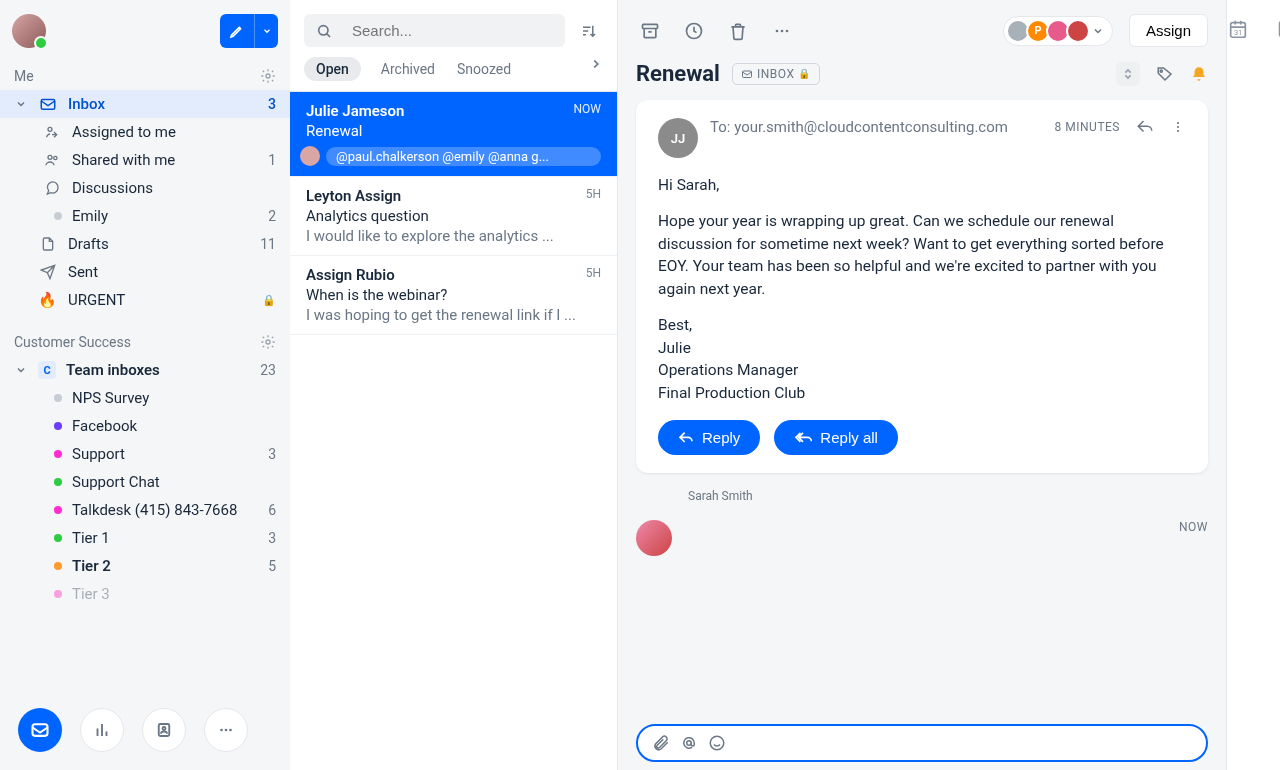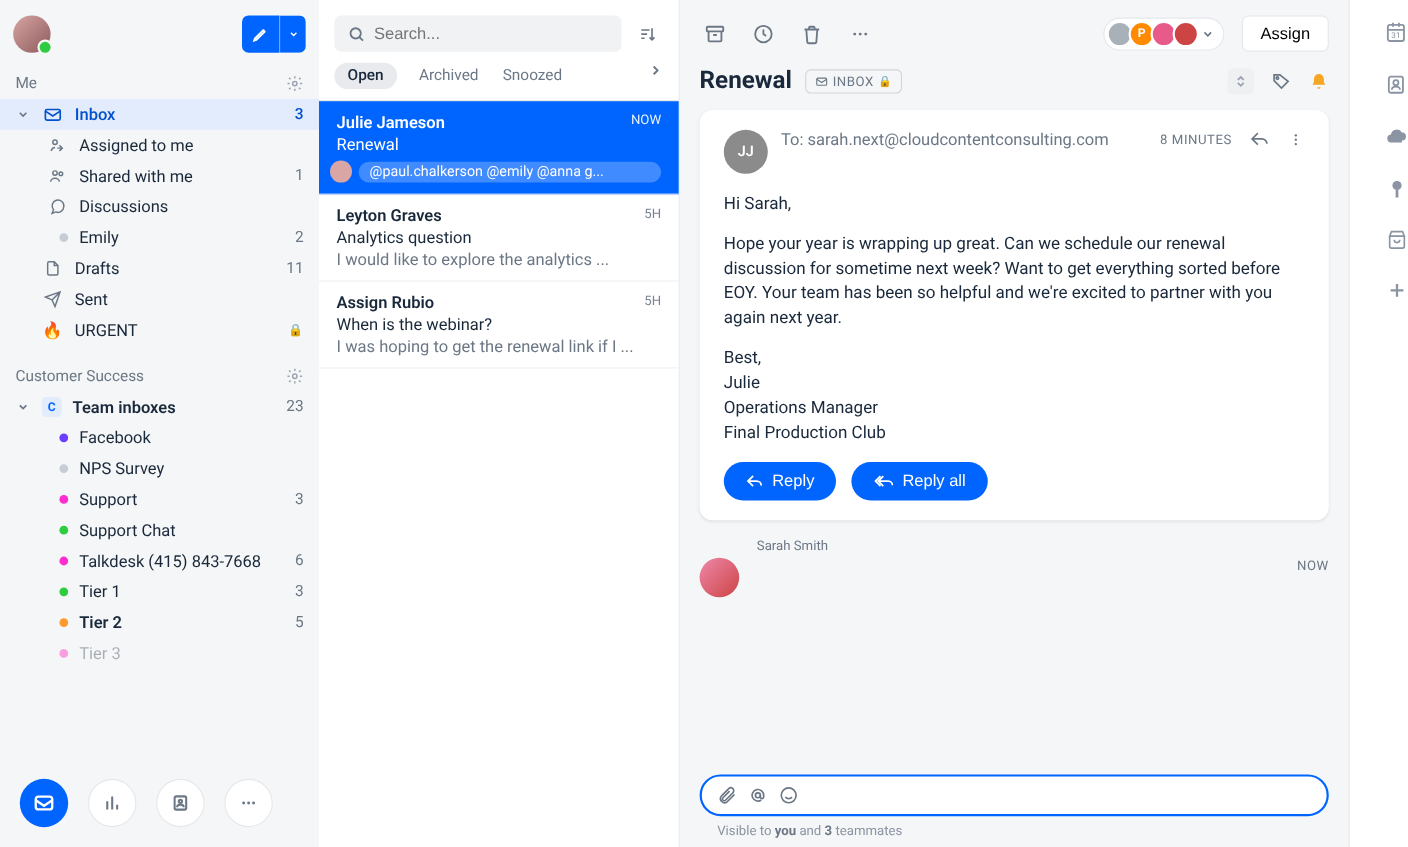--- a/index.html
+++ b/index.html
@@ -1,20 +1,20 @@
 <!DOCTYPE html>
 <html><head>
 <meta charset="utf-8">
 <style>
 * { box-sizing: border-box; margin: 0; padding: 0; }
 body { font-family: -apple-system, BlinkMacSystemFont, "Segoe UI", Roboto, sans-serif; font-size: 14px; color: #19283a; background: #f5f6f7; width: 1280px; height: 770px; overflow: hidden; display: flex; }
 .sidebar-left { width: 290px; background: #f5f6f7; display: flex; flex-direction: column; }
 .conv-panel { width: 328px; background: #fff; border-right: 1px solid #e5e7eb; display: flex; flex-direction: column; }
 .main-panel { flex: 1; background: #f5f6f7; display: flex; flex-direction: column; }
-.sidebar-right { width: 54px; background: #fff; border-left: 1px solid #e5e7eb; display: flex; flex-direction: column; align-items: flex-end; padding-top: 18px; gap: 26px; }
+.sidebar-right { width: 54px; background: #fff; border-left: 1px solid #e5e7eb; display: flex; flex-direction: row; align-items: flex-start; padding-top: 18px; gap: 26px; }
 
 
 .sb-top { display: flex; align-items: center; justify-content: space-between; padding: 14px 12px; }
 .avatar-me { width: 34px; height: 34px; border-radius: 50%; background: linear-gradient(135deg,#d9a5a5,#8b5a5a); position: relative; }
 .avatar-me::after { content:''; position:absolute; width:10px; height:10px; background:#2ecc40; border:2px solid #f5f6f7; border-radius:50%; bottom:-2px; right:-2px; }
 .compose-group { display:flex; }
 .compose-btn { background:#0065ff; width:34px; height:34px; display:flex; align-items:center; justify-content:center; border-radius:6px 0 0 6px; cursor:pointer; }
 .compose-dd { background:#0065ff; width:24px; height:34px; display:flex; align-items:center; justify-content:center; border-radius:0 6px 6px 0; border-left:1px solid rgba(255,255,255,.3); cursor:pointer; }
 .sb-section-hdr { display:flex; align-items:center; justify-content:space-between; padding:6px 14px; font-size:14px; color:#6b7785; }
 .sb-item { display:flex; align-items:center; padding:5px 14px 5px 14px; cursor:pointer; gap:10px; font-size:15px; }
@@ -28,21 +28,21 @@
 .sb-item.sub { padding-left:42px; }
 .sb-item.sub2 { padding-left:54px; }
 .sb-item.bold .lbl { font-weight:600; color:#19283a; }
 .dot { width:8px; height:8px; border-radius:50%; display:inline-block; }
 .sb-bottom { margin-top:auto; display:flex; gap:18px; padding:18px; }
 .sb-fab { width:44px; height:44px; border-radius:50%; background:#fff; border:1px solid #e5e7eb; display:flex; align-items:center; justify-content:center; cursor:pointer; color:#6b7785; }
 .sb-fab.primary { background:#0065ff; border:none; color:#fff; }
 
 
 .search-row { display:flex; align-items:center; gap:10px; padding:14px 14px 10px; }
-.search-box { flex:1; background:#f1f2f4; border-radius:6px; display:flex; align-items:center; padding:8px 12px; gap:8px; color:#6b7785; cursor:text; }
+.search-box { flex:1; background:#f1f2f4; border-radius:6px; display:flex; align-items:center; padding:8px 12px; gap:20px; color:#6b7785; cursor:text; }
 .search-box input { border:none; background:transparent; outline:none; flex:1; font-size:15px; }
 .tabs-row { display:flex; align-items:flex-start; padding:0 14px 10px; gap:18px; border-bottom:1px solid #e5e7eb; }
 .tab { font-size:14px; color:#6b7785; cursor:pointer; padding:4px 2px; }
 .tab.active { background:#e8eaed; color:#19283a; font-weight:500; border-radius:14px; padding:4px 12px; }
 .tabs-row .chev { margin-left:auto; color:#6b7785; cursor:pointer; }
 .conv { padding:10px 16px; border-bottom:1px solid #eef0f2; cursor:pointer; }
 .conv.sel { background:#0065ff; color:#fff; }
 .conv .row1 { display:flex; justify-content:space-between; font-weight:600; font-size:15px; }
 .conv .time { font-size:12px; font-weight:400; opacity:.9; }
 .conv .subj { font-size:15px; margin-top:2px; }
@@ -75,21 +75,21 @@
 .msg-to { color:#6b7785; font-size:15px; }
 .msg-meta { margin-left:auto; display:flex; align-items:center; gap:16px; color:#6b7785; font-size:12px; letter-spacing:.5px; }
 .msg-body { margin-top:16px; font-size:15.5px; line-height:1.45; }
 .msg-body p { margin-bottom:14px; }
 .msg-actions { display:flex; gap:14px; margin-top:16px; }
 .act-btn { background:#0065ff; color:#fff; border:none; border-radius:22px; padding:9px 20px; font-size:15px; font-weight:500; display:flex; align-items:center; gap:8px; cursor:pointer; }
 
 .comment { display:flex; gap:12px; margin:18px 18px 0; align-items:flex-start; }
 .cm-av { width:36px; height:36px; border-radius:50%; background:linear-gradient(135deg,#e8a,#c44); }
 .cm-bubble { background:#eef0f2; border-radius:14px; padding:8px 14px; max-width:380px; font-size:15px; line-height:1.4; }
-.cm-name { font-size:12px; color:#6b7785; margin-bottom:4px; margin-left:50px; }
+.cm-name { font-size:12px; color:#6b7785; margin-bottom:17px; margin-left:50px; }
 .cm-time { margin-left:auto; font-size:12px; color:#6b7785; letter-spacing:.5px; }
 .mention { color:#0065ff; }
 .mention.hl { background:#cfe0ff; border-radius:3px; padding:0 2px; }
 
 .composer-wrap { margin-top:auto; padding:12px 18px 8px; }
 .composer { background:#fff; border:2px solid #0065ff; border-radius:24px; display:flex; align-items:center; padding:8px 14px; gap:10px; }
 .composer input { border:none; outline:none; flex:1; font-size:15px; }
 .visibility { font-size:12px; color:#8a94a2; margin:6px 0 0 16px; }
 .visibility b { color:#6b7785; }
 
@@ -216,27 +216,27 @@
         <svg width="12" height="12" viewBox="0 0 24 24" fill="none" stroke="#6b7785" stroke-width="3">
           <path d="M6 9l6 6 6-6"></path>
         </svg>
       </span>
     <span class="ico" style="background:#e3ecfd;color:#0065ff;width:18px;height:18px;border-radius:4px;font-size:11px;font-weight:700;display:flex;align-items:center;justify-content:center">C</span>
     <span class="lbl">Team inboxes</span>
     <span class="cnt">23</span>
   </div>
   <div id="channels">
       <div class="sb-item sub2">
+        <span class="dot" style="background:#c7cdd4"></span>
+        <span class="lbl">NPS Survey</span>
+        <span class="cnt"></span>
+      </div>
+      <div class="sb-item sub2">
         <span class="dot" style="background:#6b3dff"></span>
         <span class="lbl">Facebook</span>
-        <span class="cnt"></span>
-      </div>
-      <div class="sb-item sub2">
-        <span class="dot" style="background:#c7cdd4"></span>
-        <span class="lbl">NPS Survey</span>
         <span class="cnt"></span>
       </div>
       <div class="sb-item sub2">
         <span class="dot" style="background:#ff2dd0"></span>
         <span class="lbl">Support</span>
         <span class="cnt">3</span>
       </div>
       <div class="sb-item sub2">
         <span class="dot" style="background:#2ecc40"></span>
         <span class="lbl">Support Chat</span>
@@ -325,21 +325,21 @@
         <span class="time">NOW</span>
       </div>
     <div class="subj">Renewal</div>
     <div class="tag-row">
         <span class="av"></span>
         <span class="mentions">@paul.chalkerson @emily @anna g...</span>
       </div>
   </div>
   <div class="conv">
     <div class="row1">
-        <span>Leyton Graves</span>
+        <span>Leyton Assign</span>
         <span class="time" style="color:#6b7785">5H</span>
       </div>
     <div class="subj">Analytics question</div>
     <div class="prev">I would like to explore the analytics ...</div>
   </div>
   <div class="conv">
     <div class="row1">
         <span>Assign Rubio</span>
         <span class="time" style="color:#6b7785">5H</span>
       </div>
@@ -414,21 +414,21 @@
             <path d="M12 3a6 6 0 00-6 6v4l-2 3h16l-2-3V9a6 6 0 00-6-6zM10 19a2 2 0 004 0"></path>
           </svg>
         </span>
     </div>
   </div>
 
   <div class="msg-card">
     <div class="msg-hdr">
       <div class="msg-av">JJ</div>
       <div>
-        <div class="msg-to"><span>To: </span><span>sarah.next@cloudcontentconsulting.com</span></div>
+        <div class="msg-to"><span>To: </span><span>your.smith@cloudcontentconsulting.com</span></div>
       </div>
       <div class="msg-meta">
         <span>8 MINUTES</span>
         <span>
             <svg width="18" height="18" viewBox="0 0 24 24" fill="none" stroke="currentColor" stroke-width="2">
               <path d="M10 4L3 11l7 7M3 11h12a6 6 0 016 6"></path>
             </svg>
           </span>
         <span>
             <svg width="16" height="16" viewBox="0 0 24 24" fill="currentColor">
@@ -479,21 +479,20 @@
             <path d="M15 12v2a2 2 0 004 0v-2a7 7 0 10-3 5.7"></path>
           </svg>
         </span>
       <span style="color:#6b7785">
           <svg width="18" height="18" viewBox="0 0 24 24" fill="none" stroke="currentColor" stroke-width="2">
             <circle cx="12" cy="12" r="9"></circle>
             <path d="M8 14s1.5 2 4 2 4-2 4-2M9 9h.01M15 9h.01"></path>
           </svg>
         </span>
     </div>
-    <div class="visibility"><span>Visible to </span><b>you</b><span> and </span><b>3</b><span> teammates</span></div>
   </div>
 </div>
 
 <div class="sidebar-right">
   <span class="sb-right-ico">
       <svg width="22" height="22" viewBox="0 0 24 24" fill="none" stroke="currentColor" stroke-width="1.8">
         <rect x="4" y="5" width="16" height="16" rx="2"></rect>
         <path d="M4 10h16M9 3v4M15 3v4"></path>
         <text x="12" y="18" font-size="8" text-anchor="middle" fill="currentColor" stroke="none">31</text>
       </svg>

